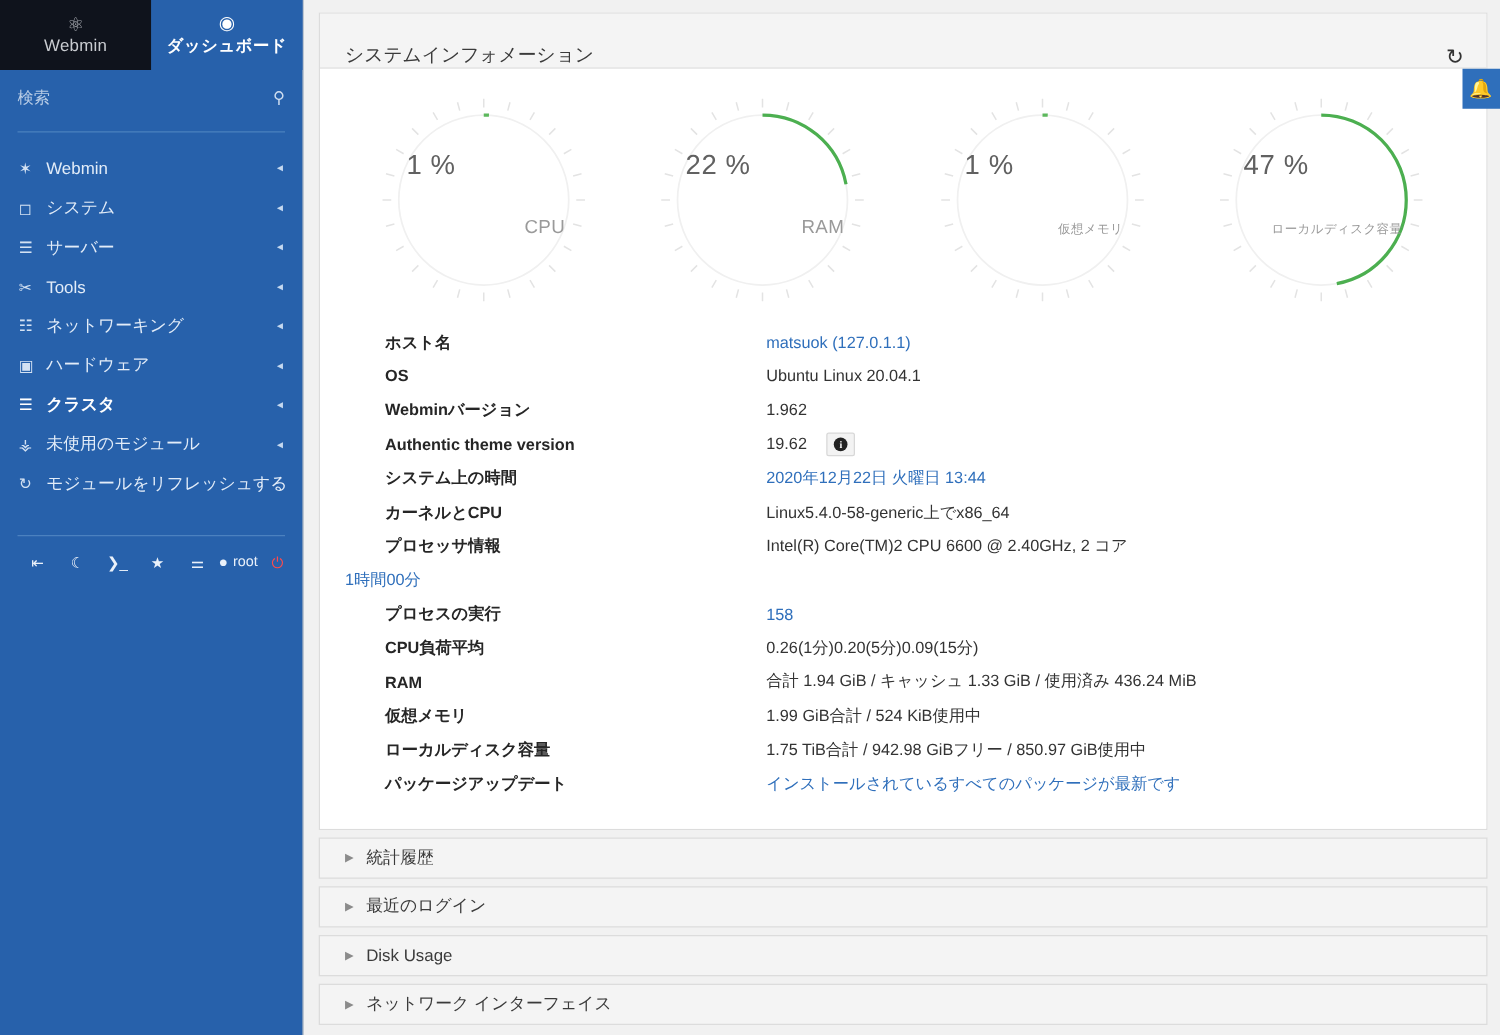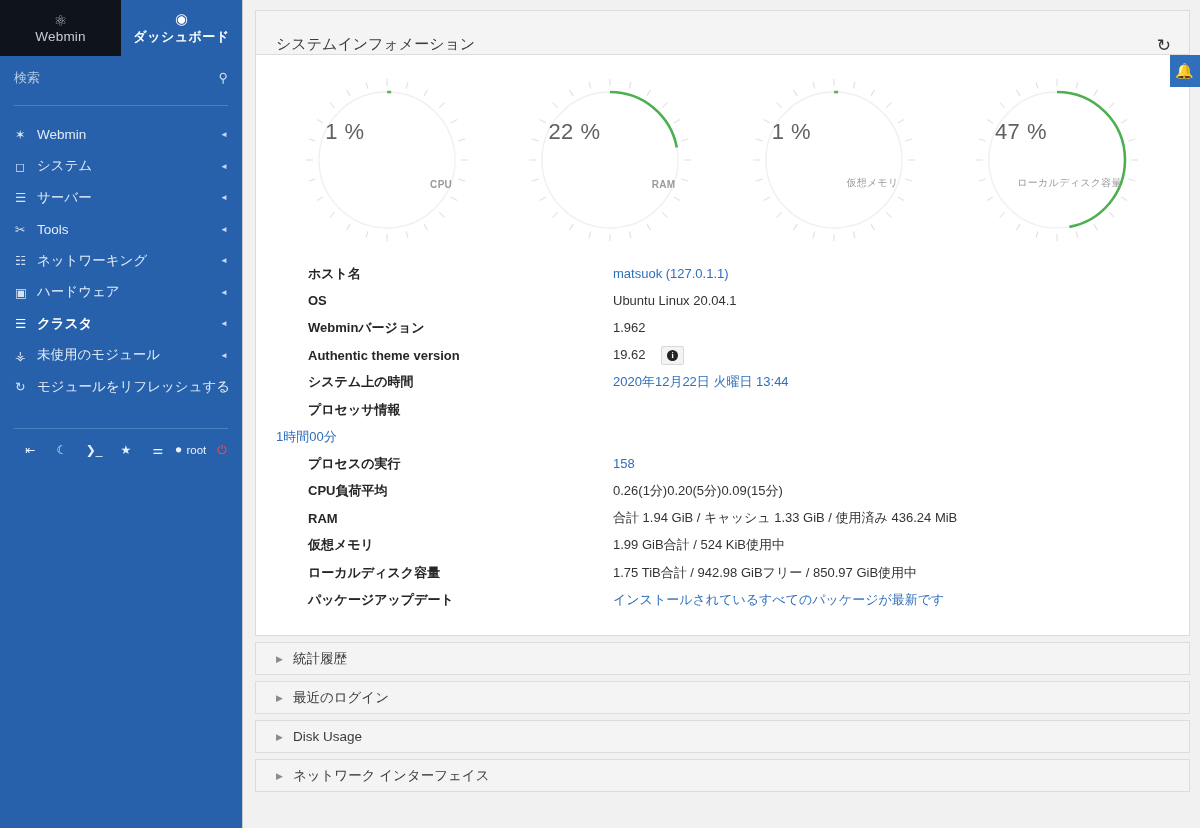--- a/index.html
+++ b/index.html
@@ -96,21 +96,21 @@
   
   .gauges{display:flex;justify-content:space-around;padding:18px 20px 6px 20px;}
   .gauge{width:185px;height:175px;position:relative;}
   .gauge svg{position:absolute;left:0;top:0;}
   .g-pct{
     position:absolute;left:30px;top:46px;
     font-size:22px;color:#616161;letter-spacing:.5px;
   }
   .g-lbl{
     position:absolute;right:28px;bottom:58px;
-    font-size:10px;color:#9a9a9a;font-weight:bold;letter-spacing:.3px;
+    font-size:15px;color:#9a9a9a;font-weight:normal;letter-spacing:.3px;
   }
   .g-lbl.cjk{font-weight:normal;font-size:10px;}
 
   
   .itable{padding:6px 0 22px 0;}
   .irow{display:flex;height:27.2px;align-items:center;padding:0 20px;box-sizing:border-box;}
   .ikey{width:305px;min-width:305px;font-size:13px;color:#262626;font-weight:600;margin-left:32px;}
   .ival{font-size:13px;color:#333;}
   .ival.link{color:#2f6fbb;}
   .badge-info{
@@ -418,21 +418,26 @@
               <span class="badge-info">
                   <span class="dot-i">i</span>
                 </span>
             </div>
           </div>
           <div class="irow">
             <div class="ikey">システム上の時間</div>
             <div class="ival link">2020年12月22日 火曜日 13:44</div>
           </div>
           <div class="irow">
+            <div class="ikey">カーネルとCPU</div>
+            <div class="ival">Linux5.4.0-58-generic上でx86_64</div>
+          </div>
+          <div class="irow">
             <div class="ikey">プロセッサ情報</div>
+            <div class="ival">Intel(R) Core(TM)2 CPU 6600 @ 2.40GHz, 2 コア</div>
           </div>
           <div class="irow">
             <div class="ival link">1時間00分</div>
           </div>
           <div class="irow">
             <div class="ikey">プロセスの実行</div>
             <div class="ival link">158</div>
           </div>
           <div class="irow">
             <div class="ikey">CPU負荷平均</div>

